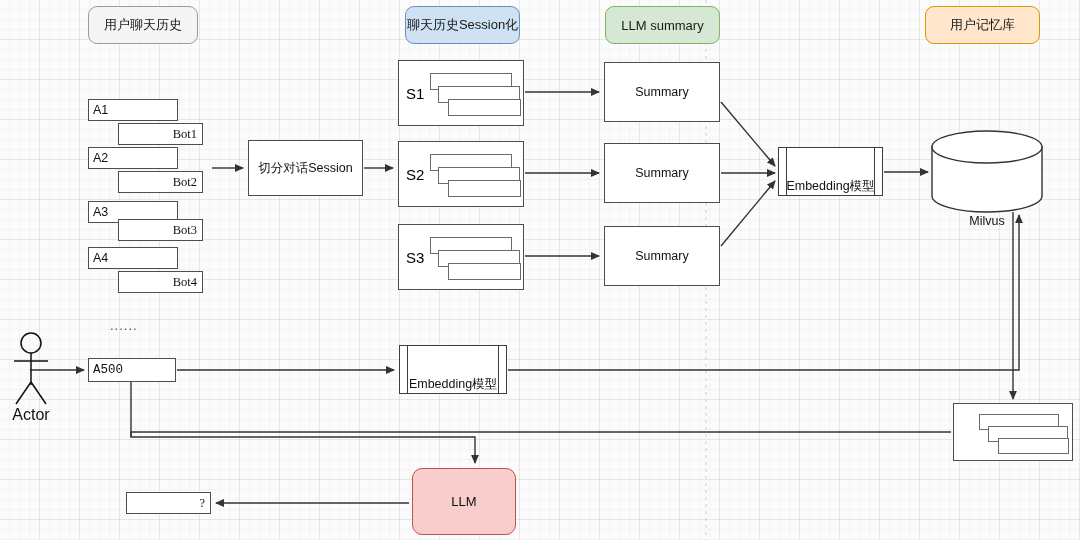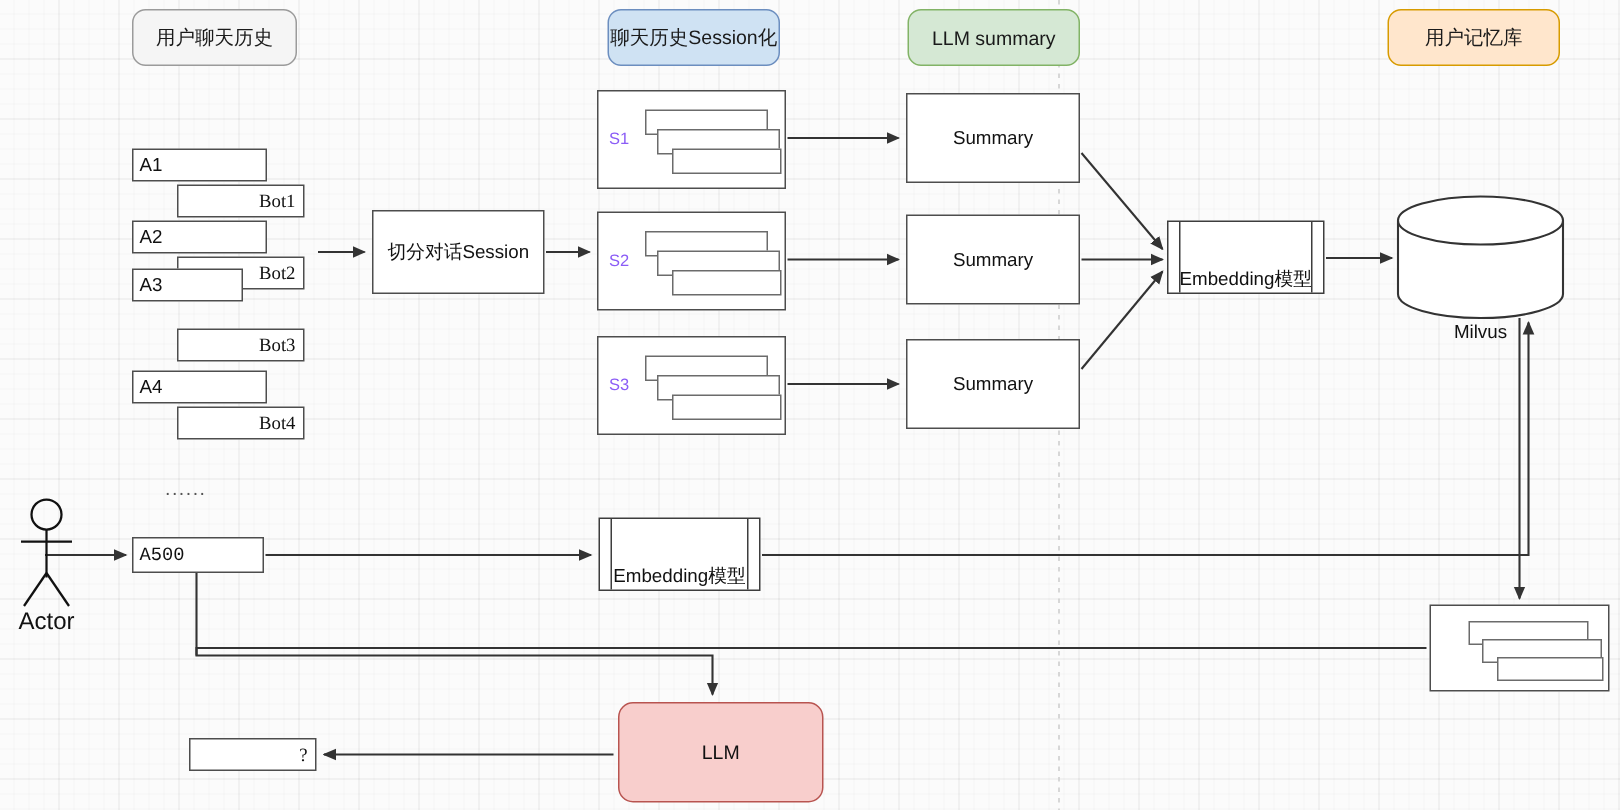--- a/index.html
+++ b/index.html
@@ -42,21 +42,21 @@
 
   .proc{
     border:1.5px solid #4d4d4d;background:#ffffff;
     font-size:12.5px;color:#111;
   }
   .sbox{
     border:1.5px solid #4d4d4d;background:#ffffff;
   }
   .sbox .slabel{
     position:absolute;left:7px;top:50%;transform:translateY(-50%);
-    font-size:11px;color:#8b5cf6;
+    font-size:15px;color:#000000;
   }
   .stack-r{position:absolute;border:1.5px solid #6b6b6b;background:#fff;}
 
   .embed{
     border:1.5px solid #3d3d3d;background:#ffffff;
     font-size:12.5px;color:#111;position:absolute;align-items:flex-end;
   }
   .embed::before,.embed::after{
     content:"";position:absolute;top:0;bottom:0;width:0;
     border-left:1.5px solid #3d3d3d;
@@ -148,21 +148,21 @@
     </div>
   <div class="node msg right" style="left:118px;top:123px;width:85px;height:22px;">
     <span>Bot1</span>
     </div>
   <div class="node msg" style="left:88px;top:147px;width:90px;height:22px;">
     <span>A2</span>
     </div>
   <div class="node msg right" style="left:118px;top:171px;width:85px;height:22px;">
     <span>Bot2</span>
     </div>
-  <div class="node msg" style="left:88px;top:179px;width:74px;height:22px;">
+  <div class="node msg" style="left:88px;top:201px;width:90px;height:22px;">
     <span>A3</span>
     </div>
   <div class="node msg right" style="left:118px;top:219px;width:85px;height:22px;">
     <span>Bot3</span>
     </div>
   <div class="node msg" style="left:88px;top:247px;width:90px;height:22px;">
     <span>A4</span>
     </div>
   <div class="node msg right" style="left:118px;top:271px;width:85px;height:22px;">
     <span>Bot4</span>
@@ -218,21 +218,21 @@
   </div>
 
   <div class="node msg" style="left:88px;top:358px;width:88px;height:24px;font-family:Liberation Mono, monospace;">
     <span>A500</span>
   </div>
 
   <div class="node embed" style="left:399px;top:345px;width:108px;height:49px;">
     <span>Embedding模型</span>
   </div>
 
-  <div class="node llm" style="left:412px;top:468px;width:137px;height:67px;">
+  <div class="node llm" style="left:412px;top:468px;width:104px;height:67px;">
     <span>LLM</span>
   </div>
 
   <div class="node msg right" style="left:126px;top:492px;width:85px;height:22px;">
     <span>?</span>
   </div>
 
 </div>
 
 </body></html>

